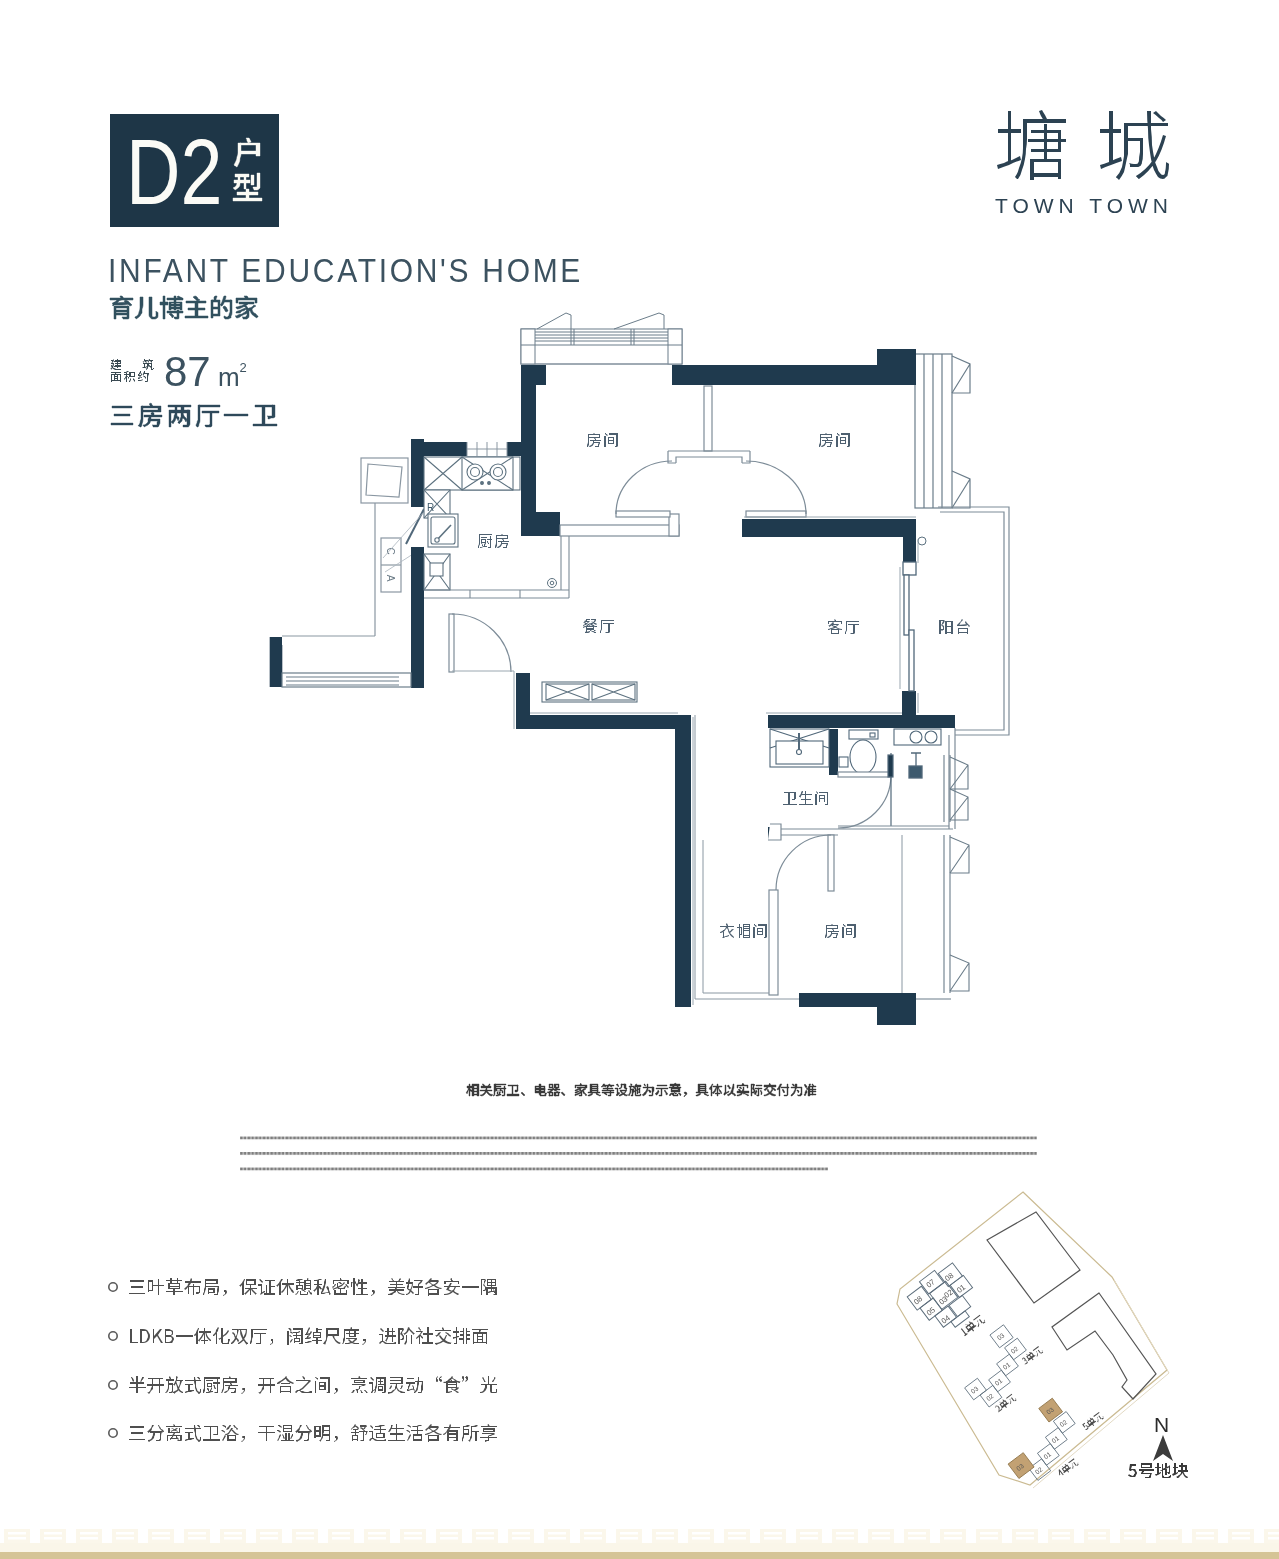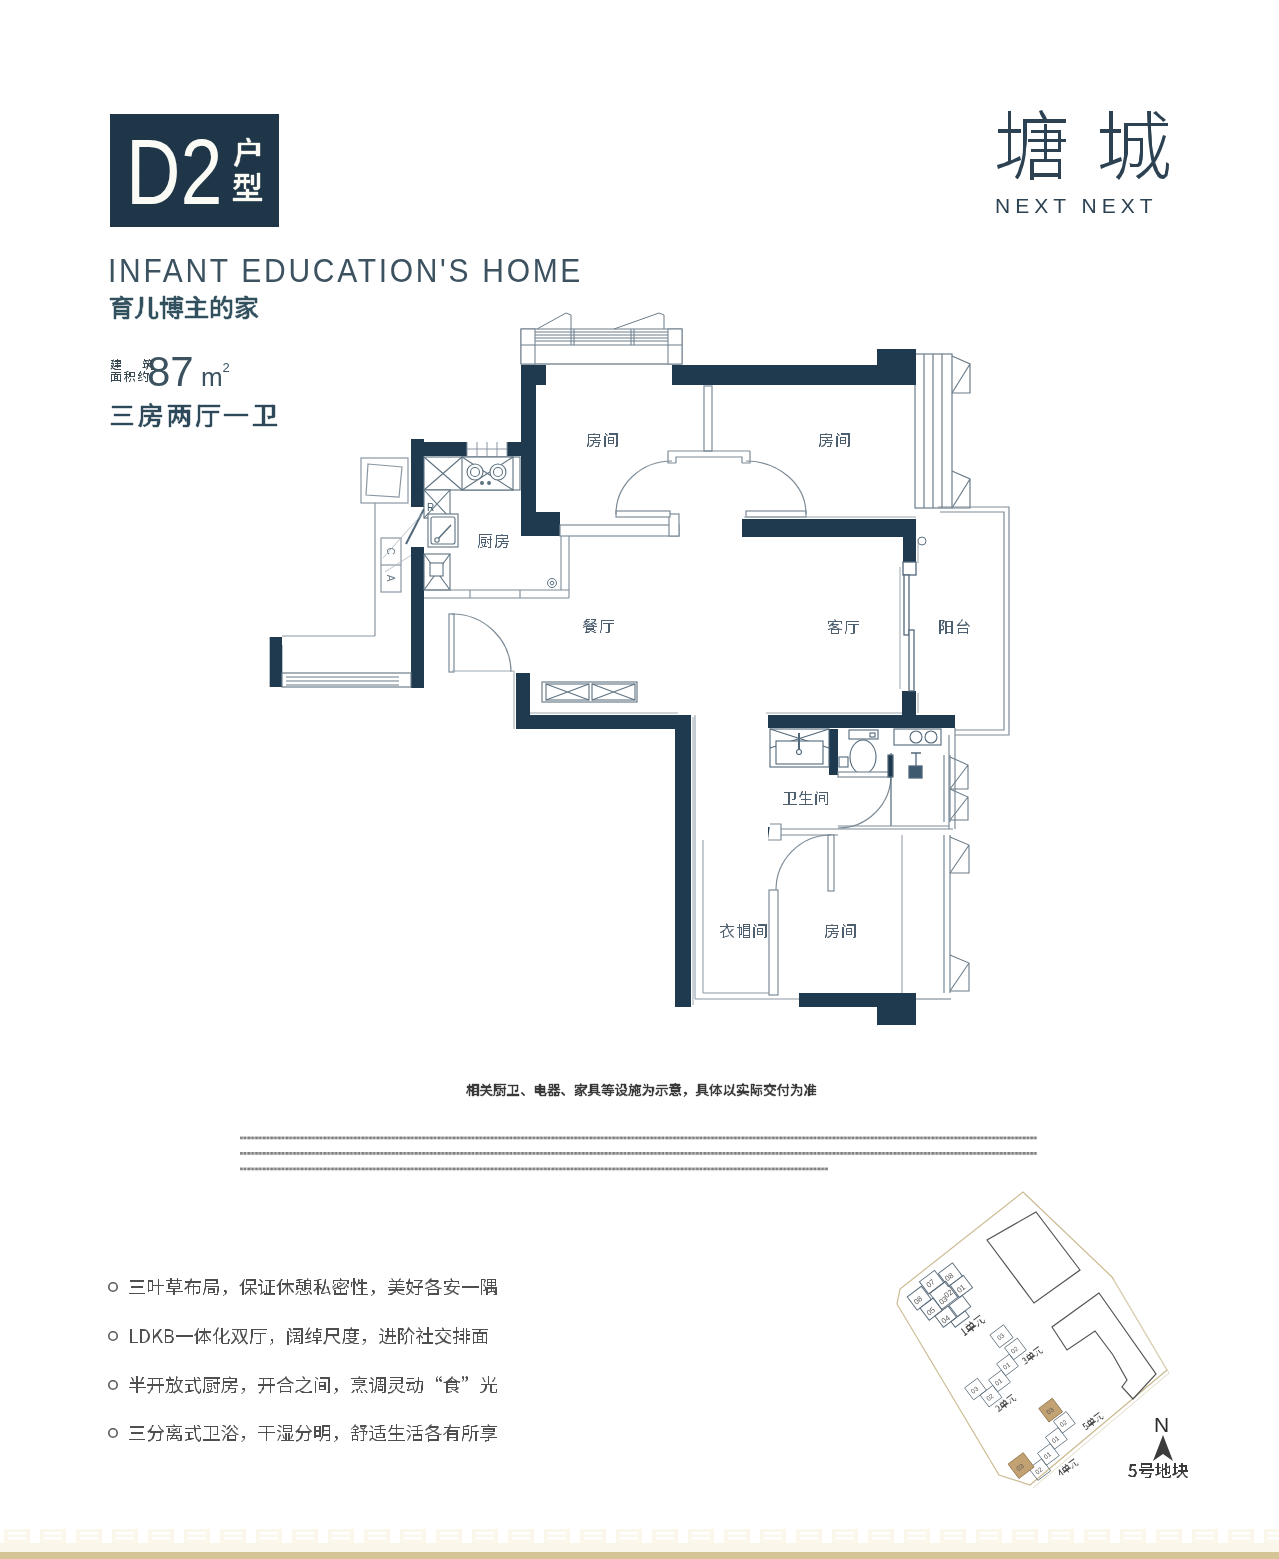--- a/index.html
+++ b/index.html
@@ -8,23 +8,23 @@
 </style>
 </head>
 <body>
 
 <div class="abs" style="left:110px;top:114px;width:169px;height:113px;background:#1e3647;"></div>
 
 <div class="abs" style="left:126px;top:120px;color:#fbfbf6;font-size:92px;font-weight:400;transform:scaleX(0.82);transform-origin:0 0;">D2</div>
 
 <div class="abs" style="left:108px;top:252px;color:#3c5260;font-size:30px;letter-spacing:2.7px;font-weight:400;transform:scaleY(1.1);transform-origin:0 0;">INFANT EDUCATION'S HOME</div>
 
-<div class="abs" style="left:147px;top:348px;color:#3c5260;font-size:42px;font-weight:400;">87<span style="font-size:26px;">&nbsp;m</span><span style="font-size:13px;vertical-align:14px;">2</span></div>
-
-<div class="abs" style="left:995px;top:194px;color:#2c4252;font-size:21px;letter-spacing:5px;font-weight:400;">NEXT NEXT</div>
+<div class="abs" style="left:164px;top:348px;color:#3c5260;font-size:42px;font-weight:400;">87<span style="font-size:26px;">&nbsp;m</span><span style="font-size:13px;vertical-align:14px;">2</span></div>
+
+<div class="abs" style="left:995px;top:194px;color:#2c4252;font-size:21px;letter-spacing:5px;font-weight:400;">TOWN TOWN</div>
 
 <svg class="abs" style="left:0;top:0;" width="1279" height="1559" viewBox="0 0 1279 1559" fill="none">
 <g stroke="#8a97a2" stroke-width="1.2">
 
 <rect x="361" y="458" width="47" height="45"></rect>
 <path d="M368 464 L402 467 L399 497 L366 495 Z"></path>
 
 <path d="M375 503 L375 636 M282 636 L375 636 M270 637 L270 687 M282 687 L282 645"></path>
 
 <rect x="381" y="538" width="20" height="54"></rect>

